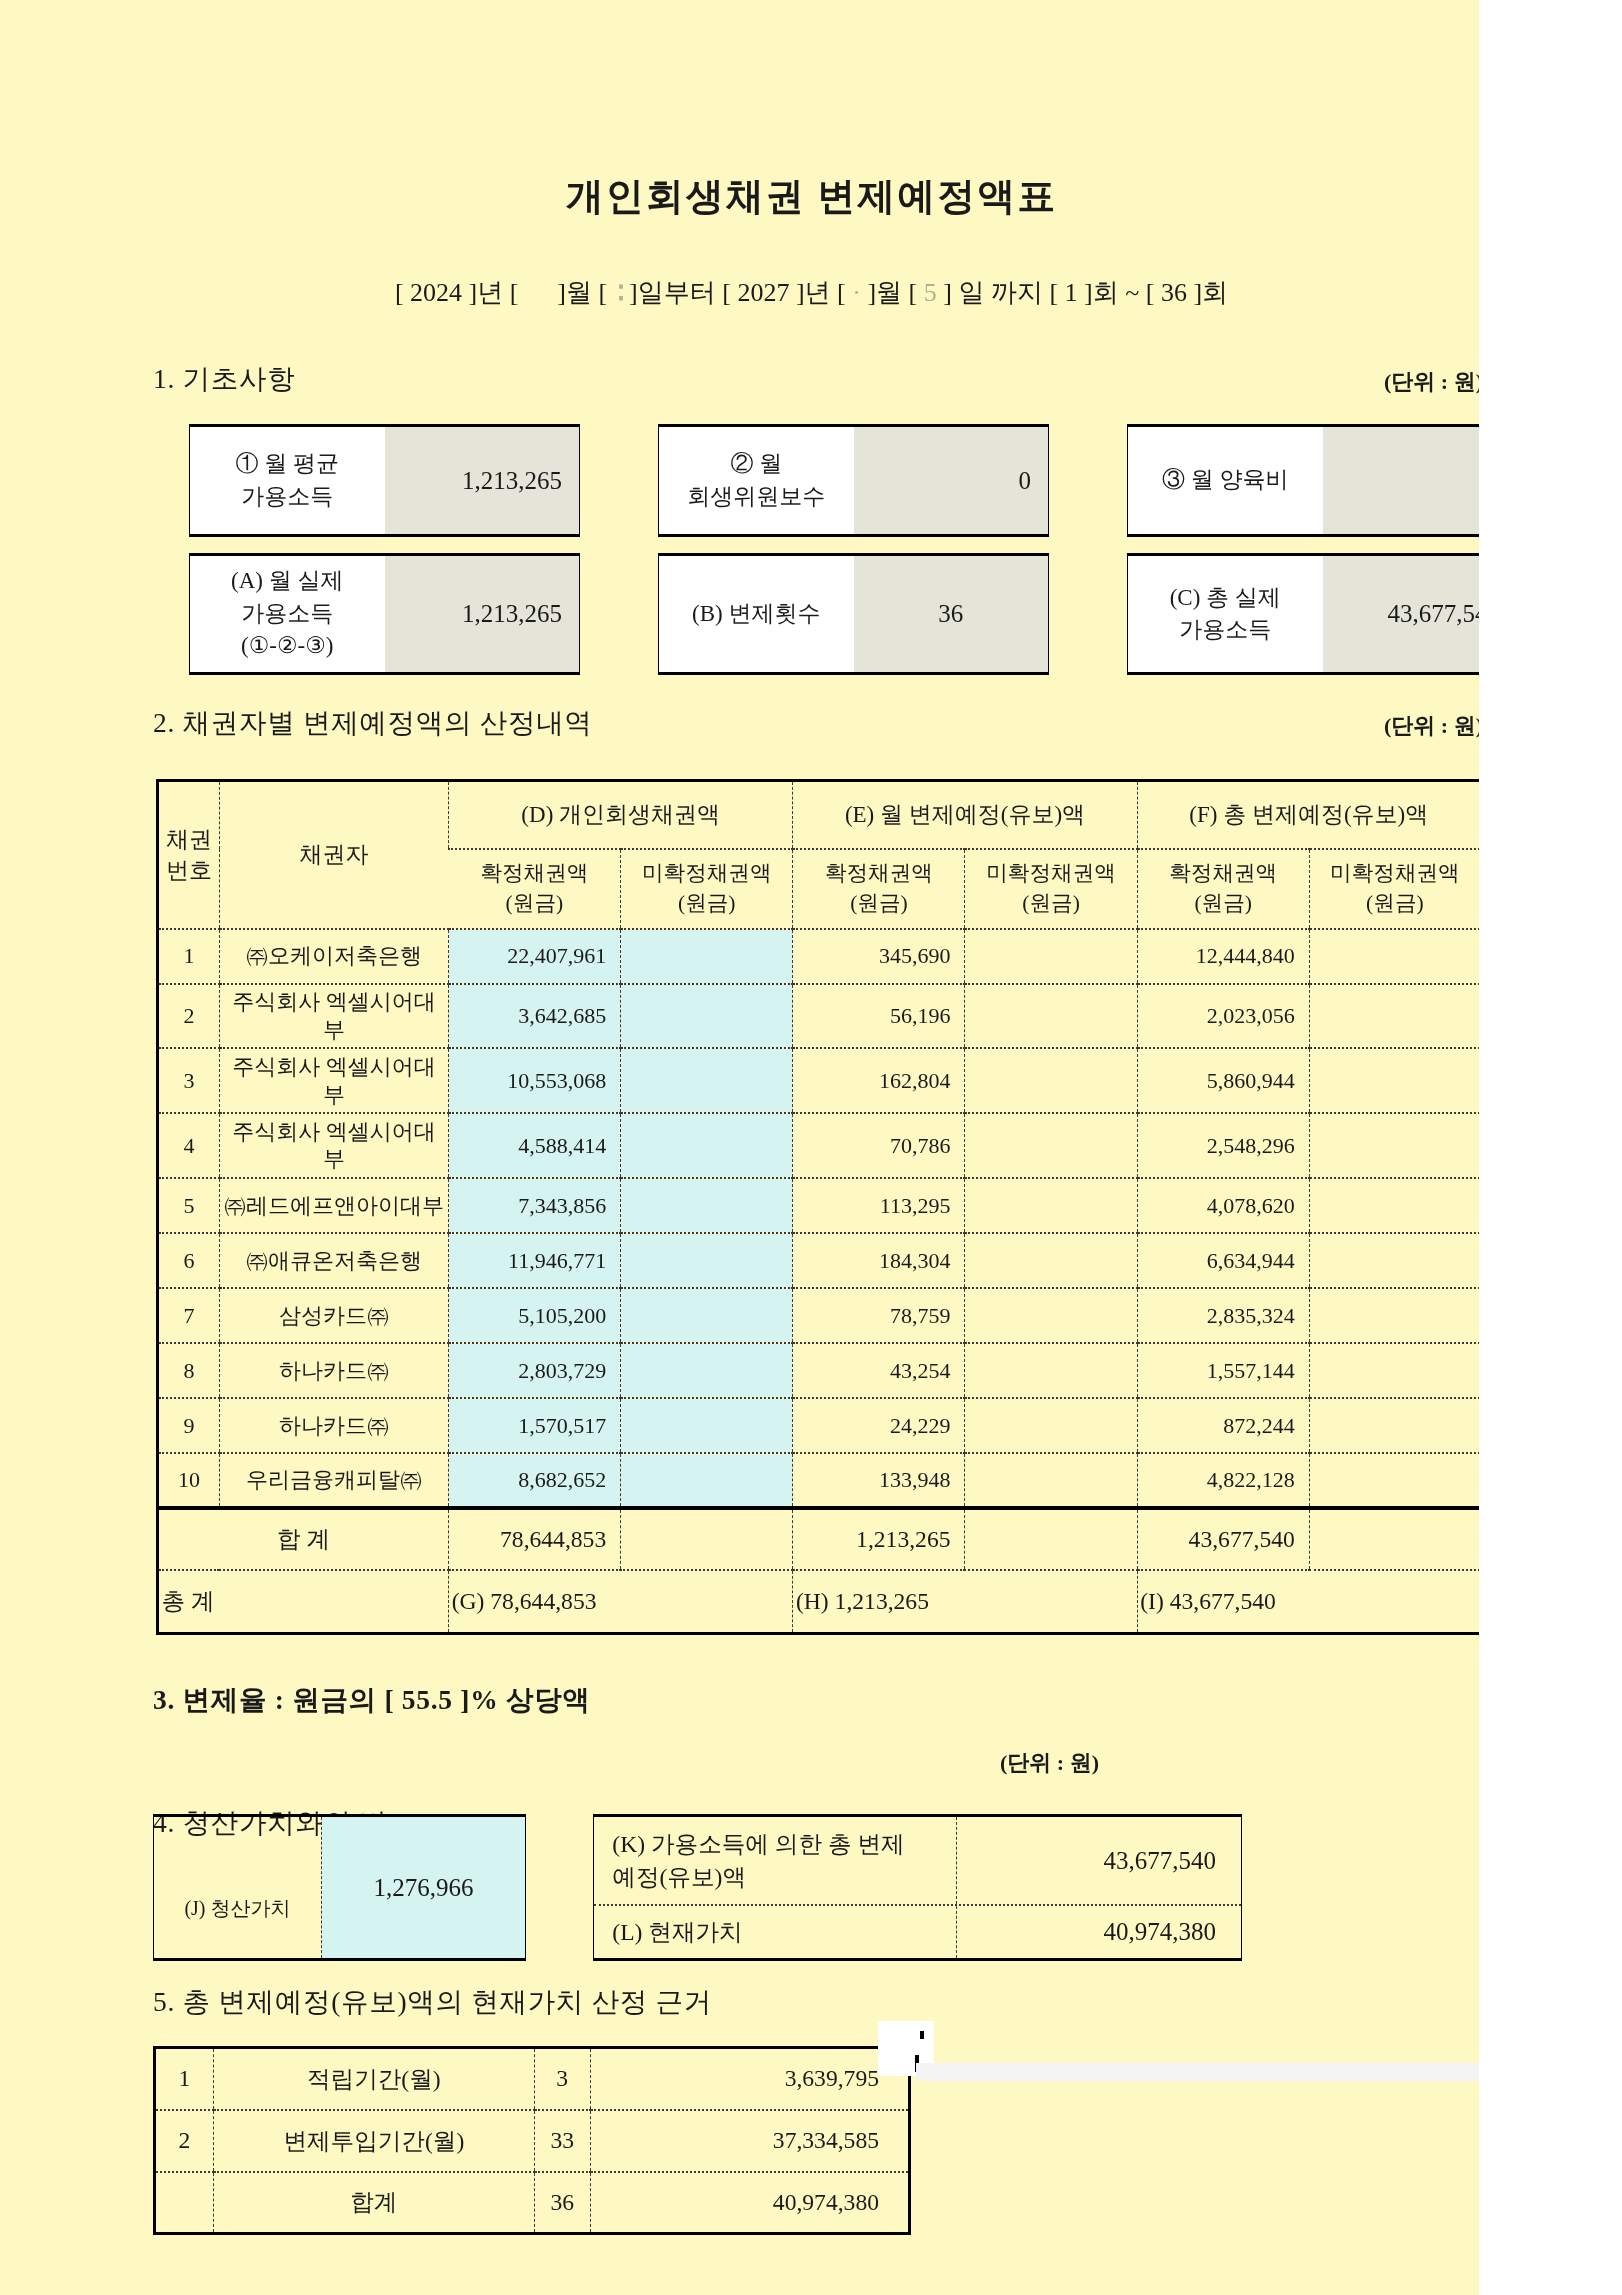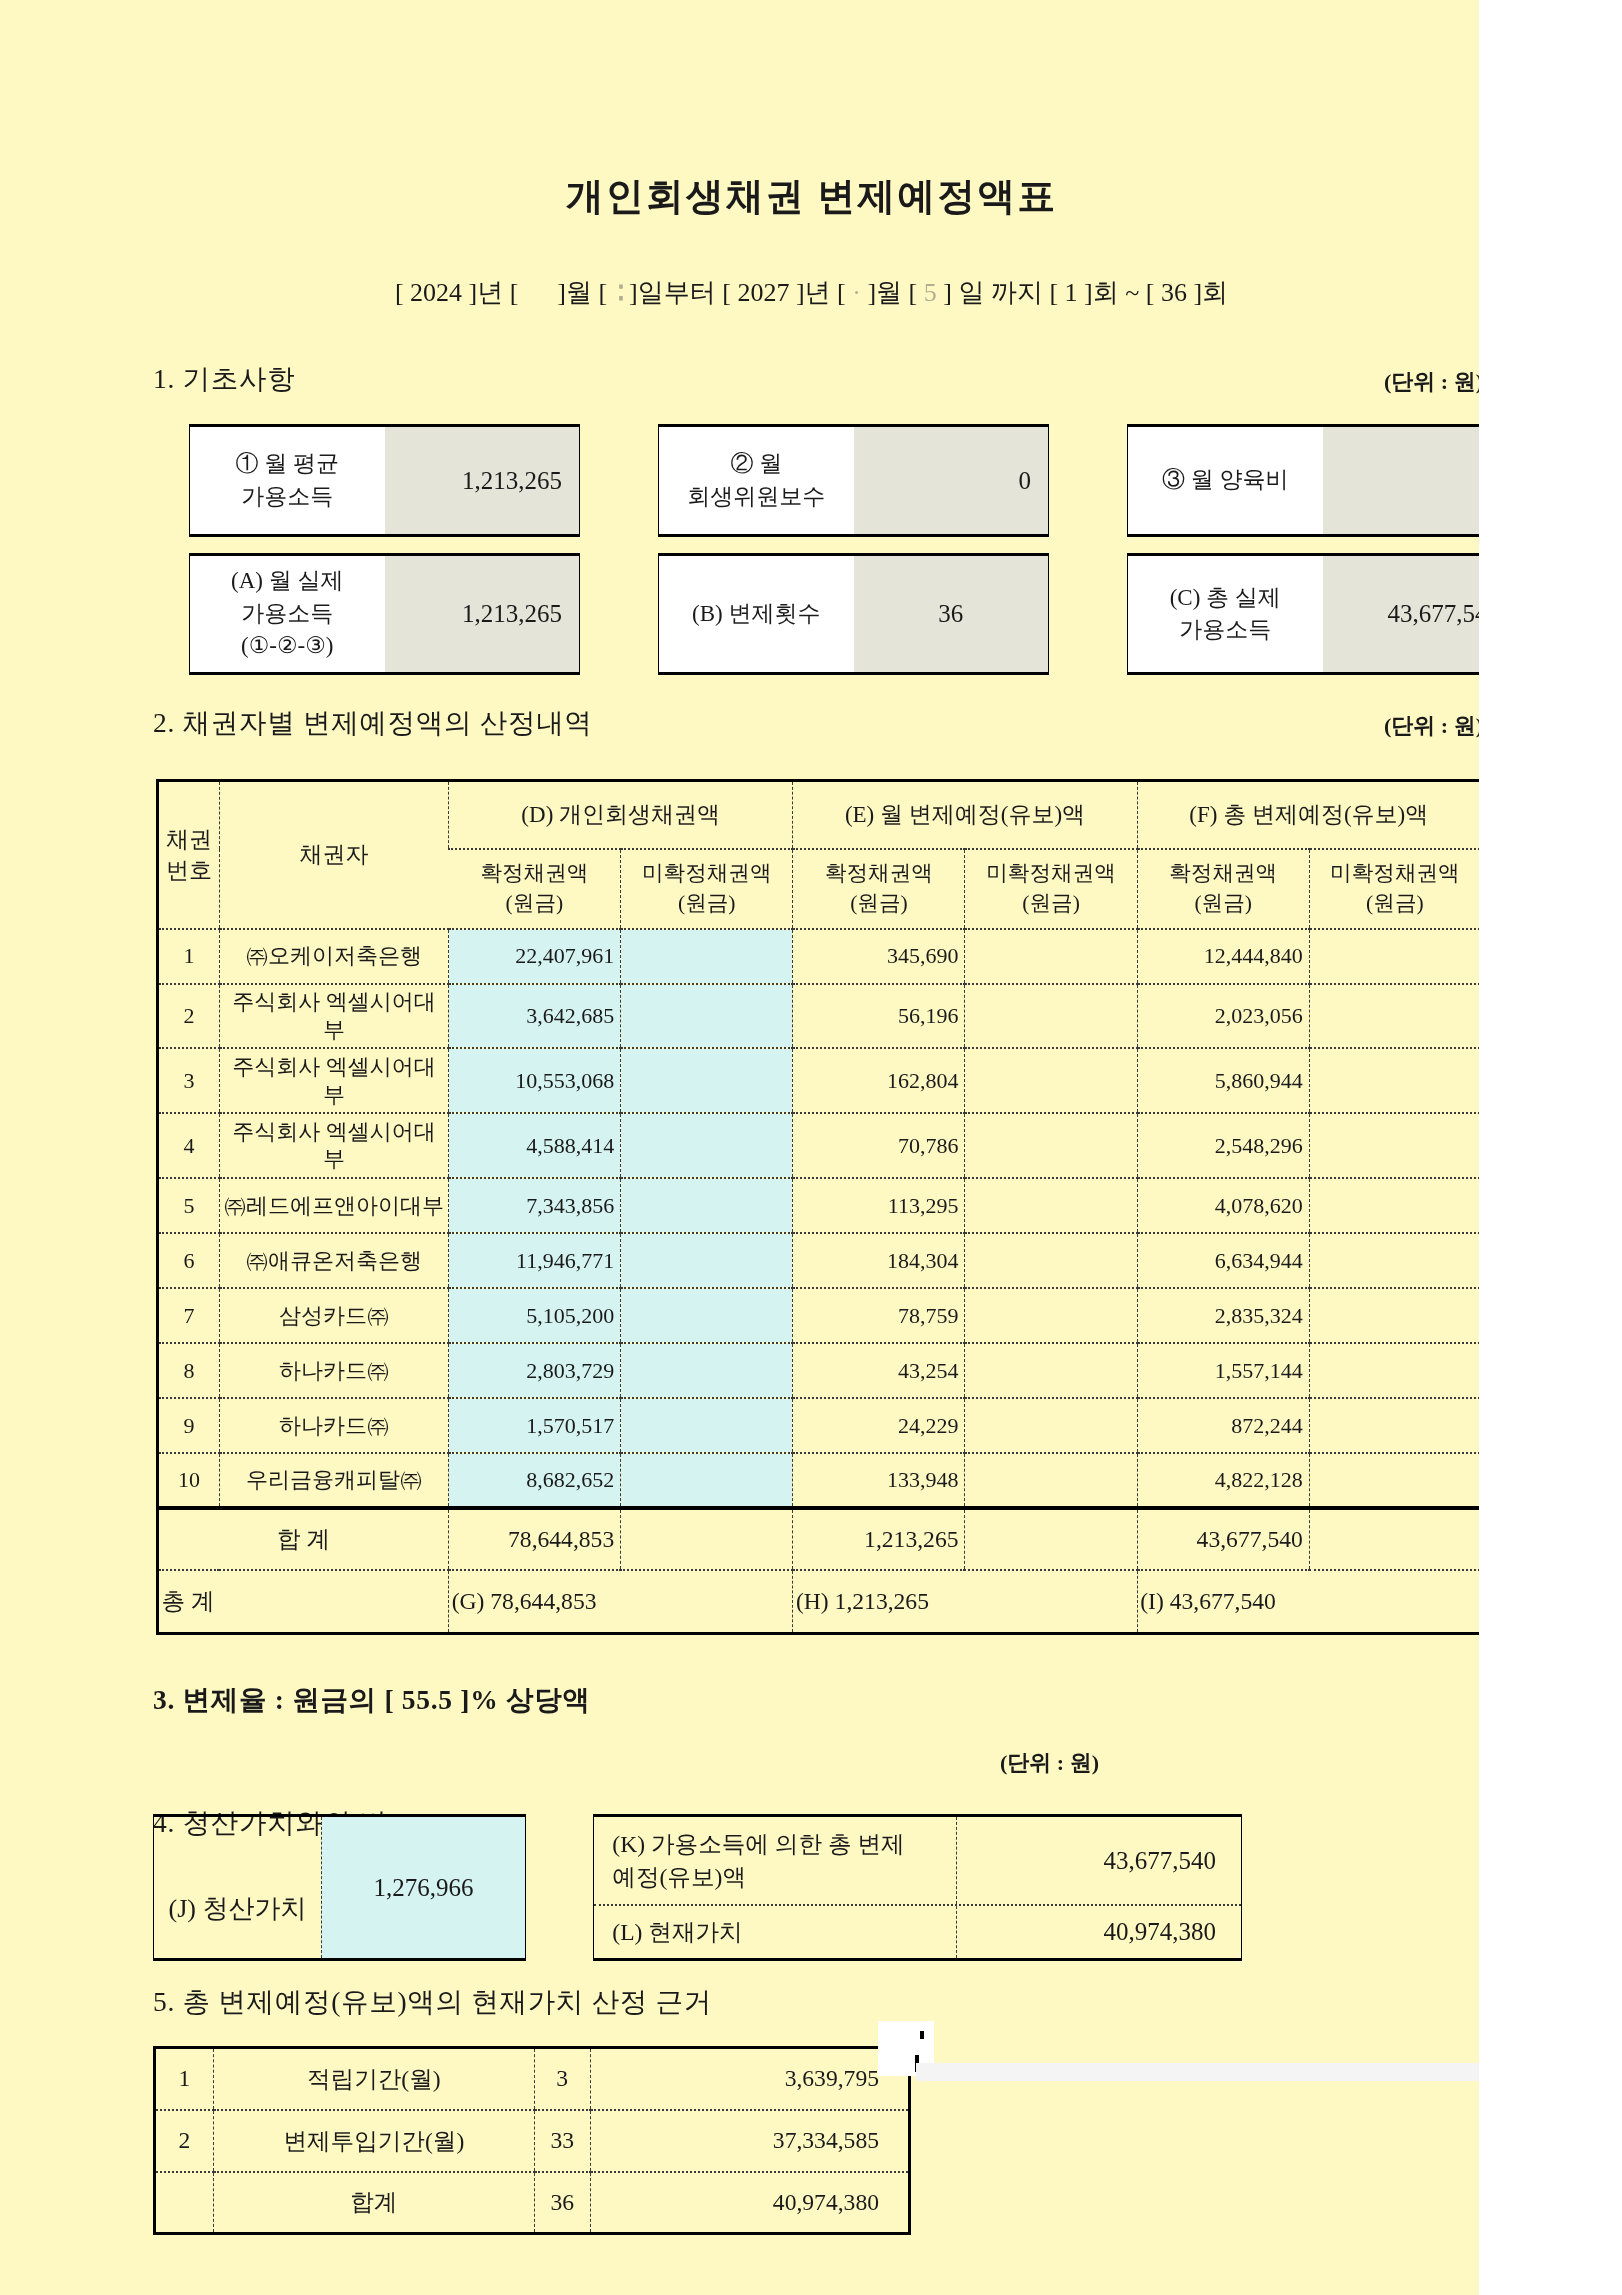--- a/index.html
+++ b/index.html
@@ -70,41 +70,41 @@
   }
   .sched tr > *:first-child{border-left:none;}
   .sched thead tr.gr th{height:68px;text-align:center;font-size:23px;}
   .sched thead tr.sub th{
     height:80px;border-top:2.6px dotted var(--dash);
     text-align:center;font-size:21.6px;line-height:1.35;
   }
   .sched thead th.span2{border-top:none;}
   .sched tbody td{border-top:2.6px dotted var(--dash);height:55px;line-height:1.25;}
   .sched td.c{text-align:center;}
-  .sched td.r{text-align:right;padding-right:6px;}
+  .sched td.r{text-align:right;padding-right:14px;}
   .sched td.hl{background:var(--hl-bg);}
   .sched tr.subtotal td{border-top:4.6px solid #000;height:62px;font-size:23.6px;}
   .sched tr.grand td{border-top:2.6px dotted var(--dash);height:64px;font-size:23.6px;}
 
   
   .rate{
     position:absolute;left:153px;top:1682px;
     font-size:27.5px;font-weight:bold;letter-spacing:0.7px;
   }
 
   
   .liq-unit{position:absolute;right:380px;top:1748px;font-size:22px;}
   .liq{position:absolute;left:153px;top:1814px;width:1330px;height:147px;}
   .jbox{
     position:absolute;left:0;top:0;width:373px;height:147px;
     border-top:3.9px solid #000;border-bottom:3.9px solid #000;
     border-left:1.3px solid #000;border-right:1.3px solid #000;
     display:flex;
   }
-  .jlabel{width:45%;display:flex;align-items:center;justify-content:center;font-size:26px;margin-top:41px;}
+  .jlabel{width:45%;display:flex;align-items:center;justify-content:center;font-size:20px;margin-top:41px;}
   .jvalue{
     width:55%;background:var(--hl-bg);border-left:1.3px dashed var(--dash);
     display:flex;align-items:center;justify-content:center;font-size:25px;
   }
   .klbox{
     position:absolute;left:440px;top:0;width:649px;height:147px;
     border-top:3.9px solid #000;border-bottom:3.9px solid #000;
     border-left:1.3px solid #000;border-right:1.3px solid #000;
     display:flex;flex-direction:column;
   }

